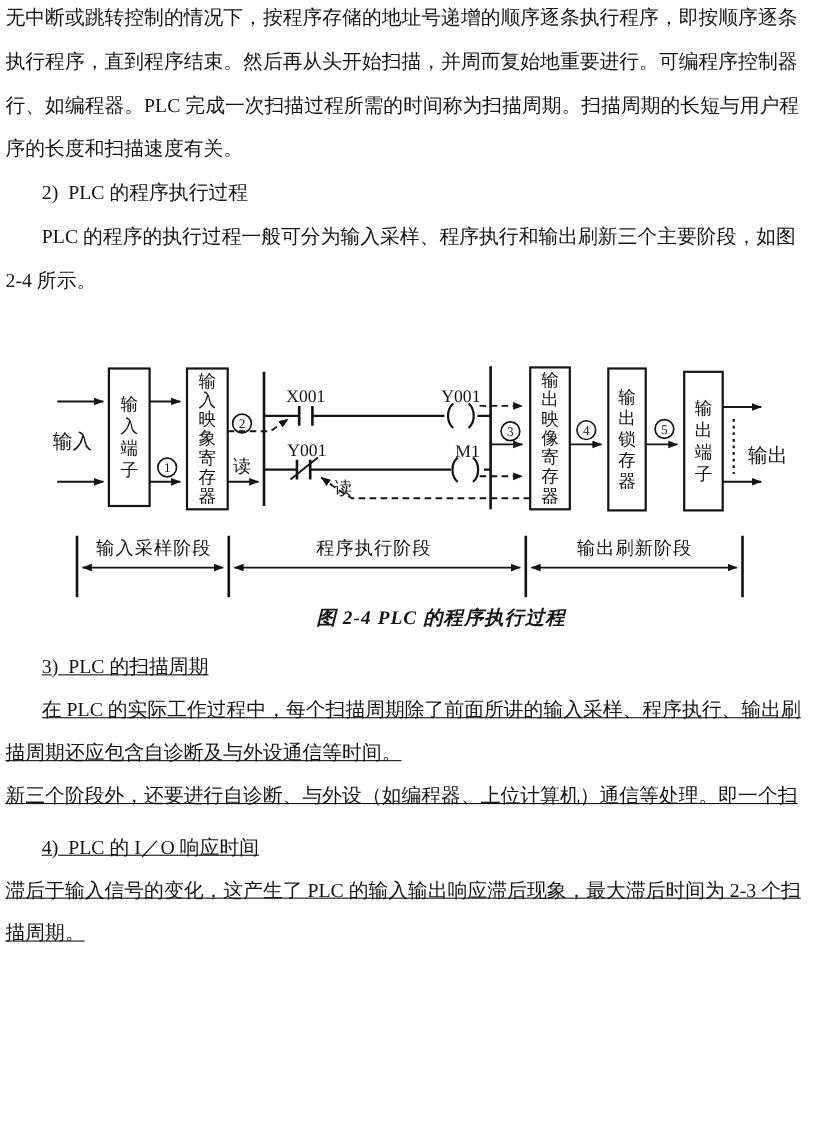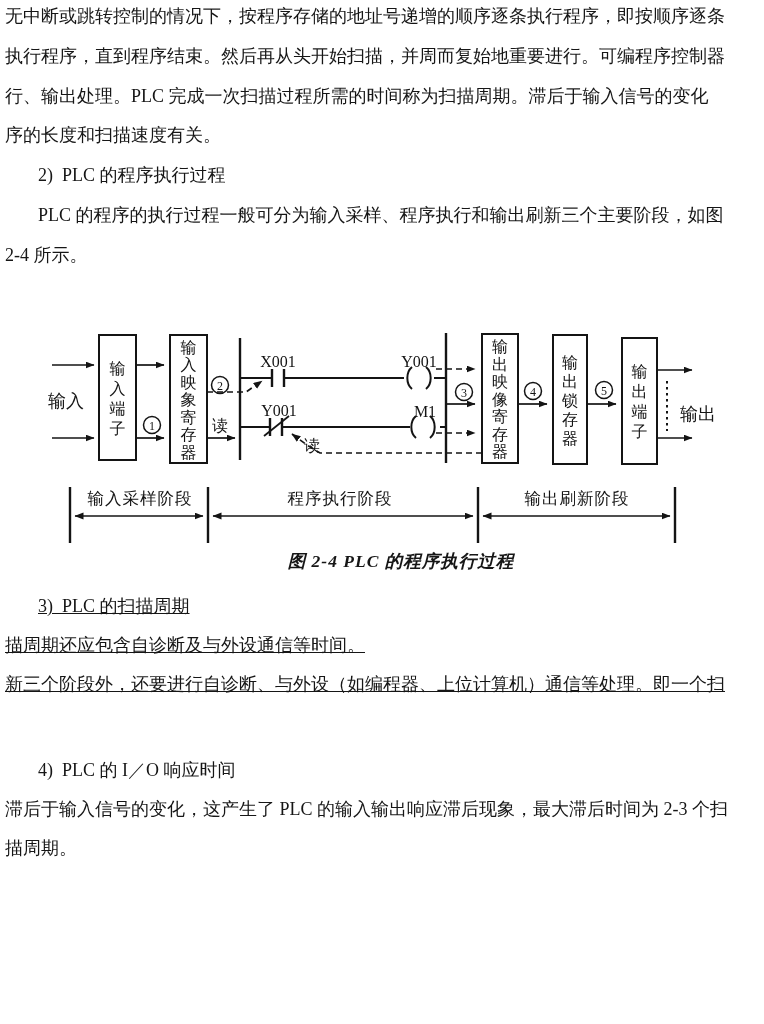--- a/index.html
+++ b/index.html
@@ -3,42 +3,42 @@
 <meta charset="utf-8">
 <style>
   html,body{margin:0;padding:0;background:#ffffff;}
   .page{position:relative;width:764px;height:895px;background:#ffffff;overflow:hidden;
         font-family:"Liberation Serif","DejaVu Serif",serif;color:#161616;}
   .tblock{position:absolute;left:5px;width:756px;font-size:18px;}
   .tline{white-space:pre;letter-spacing:0px;}
   .tline.indent{padding-left:33px;}
   #block-a{top:-3px;line-height:39.8px;}
   #block-b1{top:587px;line-height:39px;text-decoration:underline;}
-  #block-b2{top:751px;line-height:39px;}
+  #block-b2{top:751px;line-height:39px;text-decoration:underline;}
   #block-b3{top:952px;line-height:39px;}
   .figure-svg{position:absolute;left:0;top:325px;}
   .figure-svg text{fill:#141414;font-family:"Liberation Serif","DejaVu Serif",serif;}
   .caption{position:absolute;top:549px;left:0;width:764px;text-align:center;
            font-size:17.5px;font-weight:bold;font-style:italic;letter-spacing:1px;
            transform:translateX(19px);}
   .ghost{position:absolute;top:998px;left:600px;font-size:18px;color:#8b5cf6;
          opacity:0.5;letter-spacing:1px;white-space:pre;padding-left:17px;}
   .stroke{stroke:#141414;fill:none;}
   .boxrect{stroke:#141414;stroke-width:2;fill:#ffffff;}
   .dash{stroke-dasharray:6,4;}
 </style>
 </head>
 <body>
 
 <div class="page">
 
   <div id="block-a" class="tblock">
       <div class="tline">无中断或跳转控制的情况下，按程序存储的地址号递增的顺序逐条执行程序，即按顺序逐条</div>
       <div class="tline">执行程序，直到程序结束。然后再从头开始扫描，并周而复始地重要进行。可编程序控制器</div>
-      <div class="tline">行、输出处理。PLC 完成一次扫描过程所需的时间称为扫描周期。滞后于输入信号的变化</div>
+      <div class="tline">行、如编程器。PLC 完成一次扫描过程所需的时间称为扫描周期。扫描周期的长短与用户程</div>
       <div class="tline">序的长度和扫描速度有关。</div>
       <div class="tline indent">2)  PLC 的程序执行过程</div>
       <div class="tline indent">PLC 的程序的执行过程一般可分为输入采样、程序执行和输出刷新三个主要阶段，如图</div>
       <div class="tline">2-4 所示。</div>
     </div>
 
   <svg class="figure-svg" width="764" height="255" viewBox="0 0 764 255">
     <defs>
       <marker id="ah" markerWidth="11" markerHeight="9" refX="8.5" refY="3.5" orient="auto-start-reverse" markerUnits="userSpaceOnUse">
         <path d="M0,0 L9,3.5 L0,7 z" fill="#141414"></path>
@@ -137,20 +137,21 @@
       <text x="140" y="173" font-size="16.5" text-anchor="middle" dominant-baseline="central" letter-spacing="1">输入采样阶段</text>
       <text x="340" y="173" font-size="16.5" text-anchor="middle" dominant-baseline="central" letter-spacing="1">程序执行阶段</text>
       <text x="577" y="173" font-size="16.5" text-anchor="middle" dominant-baseline="central" letter-spacing="1">输出刷新阶段</text>
     </g>
   </svg>
 
   <div class="caption">图 2-4 PLC 的程序执行过程</div>
 
   <div id="block-b1" class="tblock">
       <div class="tline indent">3)  PLC 的扫描周期</div>
+      <div class="tline indent">在 PLC 的实际工作过程中，每个扫描周期除了前面所讲的输入采样、程序执行、输出刷</div>
       <div class="tline">描周期还应包含自诊断及与外设通信等时间。</div>
       <div class="tline">新三个阶段外，还要进行自诊断、与外设（如编程器、上位计算机）通信等处理。即一个扫</div>
     </div>
 
   <div id="block-b2" class="tblock">
       <div class="tline indent">4)  PLC 的 I／O 响应时间</div>
       <div class="tline">滞后于输入信号的变化，这产生了 PLC 的输入输出响应滞后现象，最大滞后时间为 2-3 个扫</div>
       <div class="tline">描周期。</div>
     </div>
 

